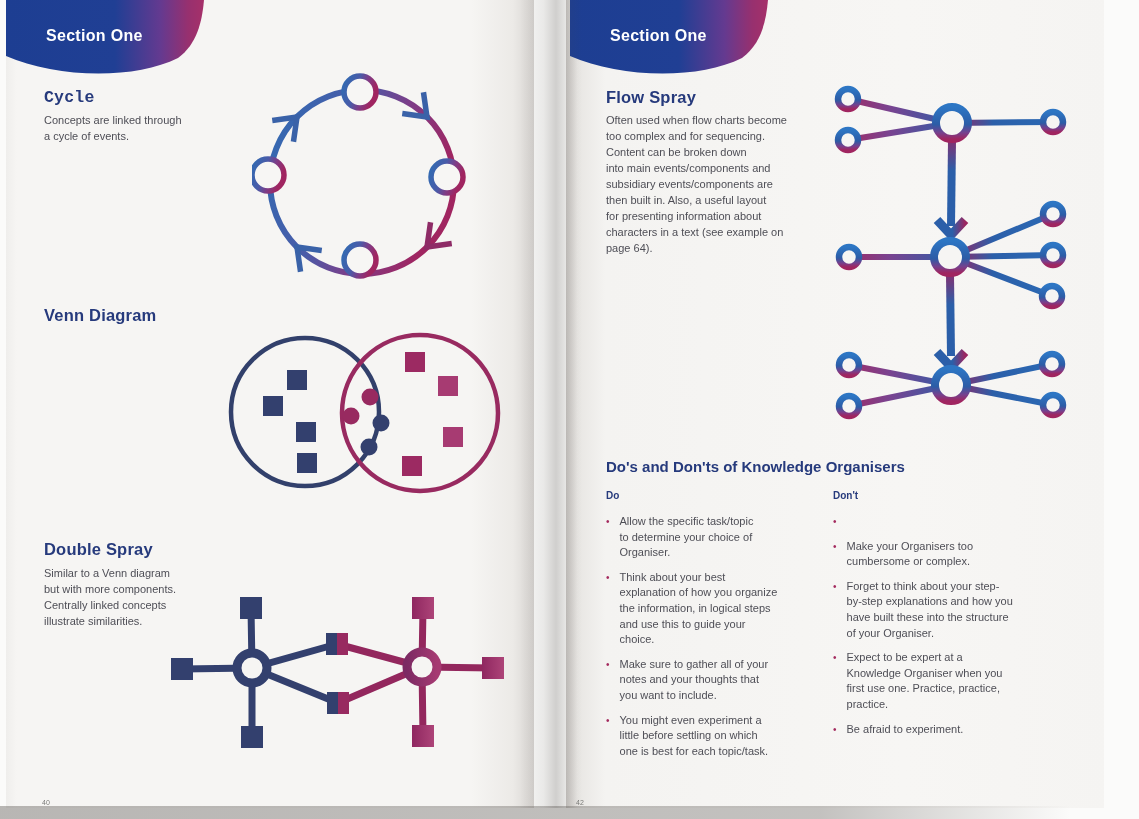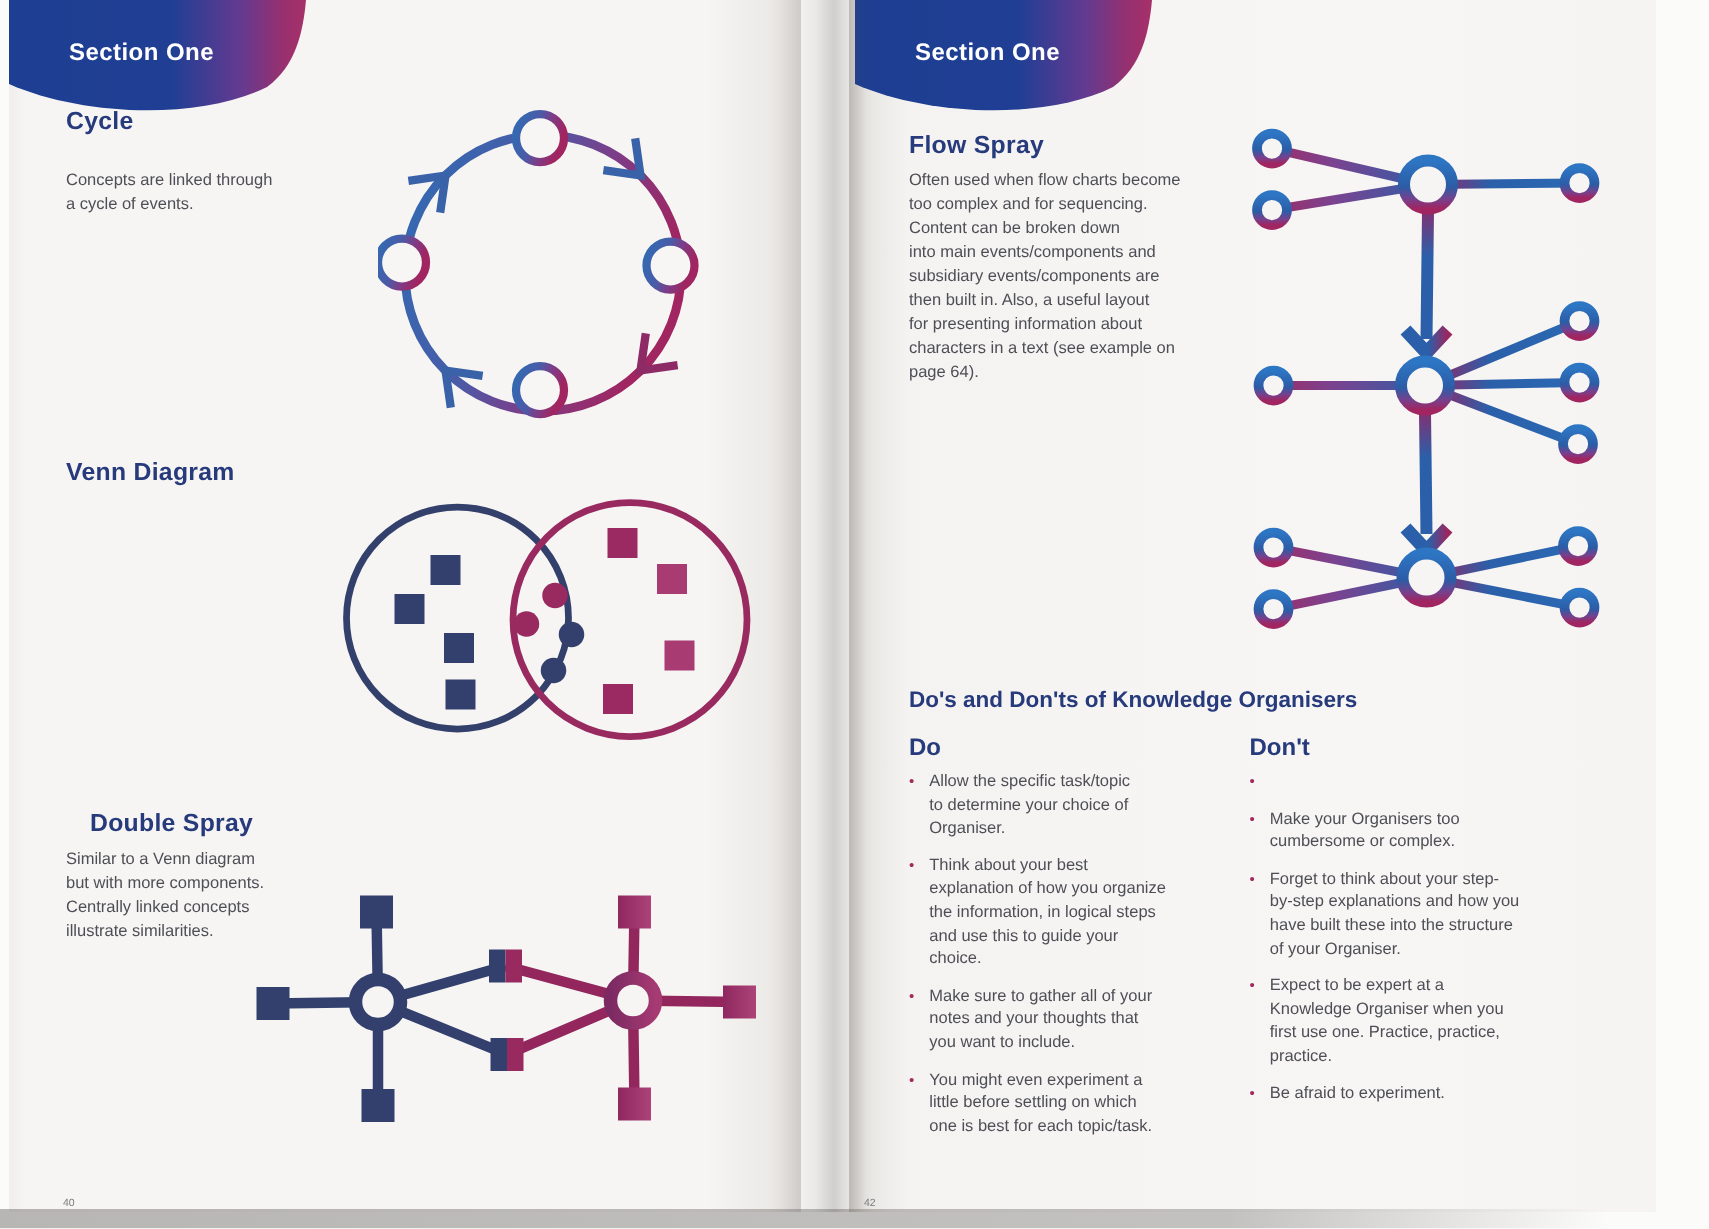--- a/index.html
+++ b/index.html
@@ -6,21 +6,21 @@
   body{background:#fbfbfa;font-family:"Liberation Sans","DejaVu Sans",sans-serif;}
   #spread{position:relative;width:1104px;height:819px;overflow:hidden;background:#fbfbfa;}
   .page{position:absolute;top:0;height:808px;}
   #page-left{left:6px;width:528px;background:linear-gradient(to right,#efeeec 0,#f6f5f3 2%,#f6f5f3 88%,#eceae7 96%,#d6d3d0 100%);}
   #page-right{left:566px;width:562px;background:linear-gradient(to right,#c9c6c3 0,#e8e6e3 2%,#f4f3f1 7%,#f7f6f4 60%,#f5f4f2 97%,#eae8e5 100%);}
   .banner{position:absolute;top:0;width:200px;height:88px;pointer-events:none;}
   .banner-label{position:absolute;color:#ffffff;font-size:16px;font-weight:700;letter-spacing:.3px;}
   .sec-title{position:absolute;font-size:16.5px;font-weight:700;color:#263a7c;letter-spacing:.2px;}
   .body-text{position:absolute;font-size:11px;line-height:1.45;color:#4e4e56;white-space:pre-line;}
   .dd-heading{position:absolute;font-size:15px;font-weight:700;color:#263a7c;}
-  .dd-sub{position:absolute;font-size:16px;font-weight:700;color:#263a7c;}
+  .dd-sub{position:absolute;font-size:10px;font-weight:700;color:#263a7c;}
   .dd-list{position:absolute;list-style:none;margin:0;padding:0;}
   .dd-list li{display:flex;gap:10px;margin-bottom:9px;font-size:11px;line-height:1.42;color:#4e4e56;}
   .dd-list .blt{color:#a42a5e;font-size:10px;line-height:1.55;flex:0 0 auto;}
   .dd-list .blt-text{white-space:pre-line;}
   .pn{position:absolute;font-size:7px;color:#7a7a78;}
   .diagram{position:absolute;pointer-events:none;}
   #spine{position:absolute;left:520px;top:0;width:62px;height:808px;z-index:30;pointer-events:none;
     background:linear-gradient(to right,rgba(80,75,70,0) 0%,rgba(80,75,70,.10) 38%,rgba(55,50,46,.22) 58%,rgba(80,75,70,.10) 76%,rgba(80,75,70,0) 100%);}
   #bottom-edge{position:absolute;left:0;top:806px;width:1139px;height:13px;z-index:25;pointer-events:none;
     background:linear-gradient(to right,rgba(118,114,110,.50) 0,rgba(118,114,110,.42) 72%,rgba(118,114,110,0) 94%);}
@@ -54,27 +54,27 @@
           <stop offset="0.55" stop-color="#203f94"></stop>
         <stop offset="0.78" stop-color="#643a90"></stop>
           <stop offset="0.92" stop-color="#97306f"></stop>
         <stop offset="1" stop-color="#a63069"></stop>
       </linearGradient>
     </defs>
     <path d="M0,0 H198 C196,22 191,44 172,58 C128,80 50,78 0,56 Z" fill="url(#bg2)"></path>
   </svg>
   <div class="banner-label" style="left:610px;top:27px;">Section One</div>
 
-  <div class="sec-title" style="left:44px;top:72px;">Cycle</div>
+  <div class="sec-title" style="left:44px;top:88px;font-family:Liberation Mono, monospace;">Cycle</div>
   <div class="body-text" style="left:44px;top:113px;width:180px;">Concepts are linked through
 a cycle of events.</div>
 
   <div class="sec-title" style="left:44px;top:306px;">Venn Diagram</div>
 
-  <div class="sec-title" style="left:60px;top:540px;">Double Spray</div>
+  <div class="sec-title" style="left:44px;top:540px;">Double Spray</div>
   <div class="body-text" style="left:44px;top:566px;width:185px;">Similar to a Venn diagram
 but with more components.
 Centrally linked concepts
 illustrate similarities.</div>
 
   <svg class="diagram" style="left:252px;top:62px;width:220px;height:235px;" viewBox="0 0 220 235">
     <defs>
       <linearGradient id="cyg" x1="0" y1="0" x2="1" y2="0.35">
         <stop offset="0" stop-color="#2f6cb3"></stop>
           <stop offset="0.45" stop-color="#4a5ba8"></stop>

